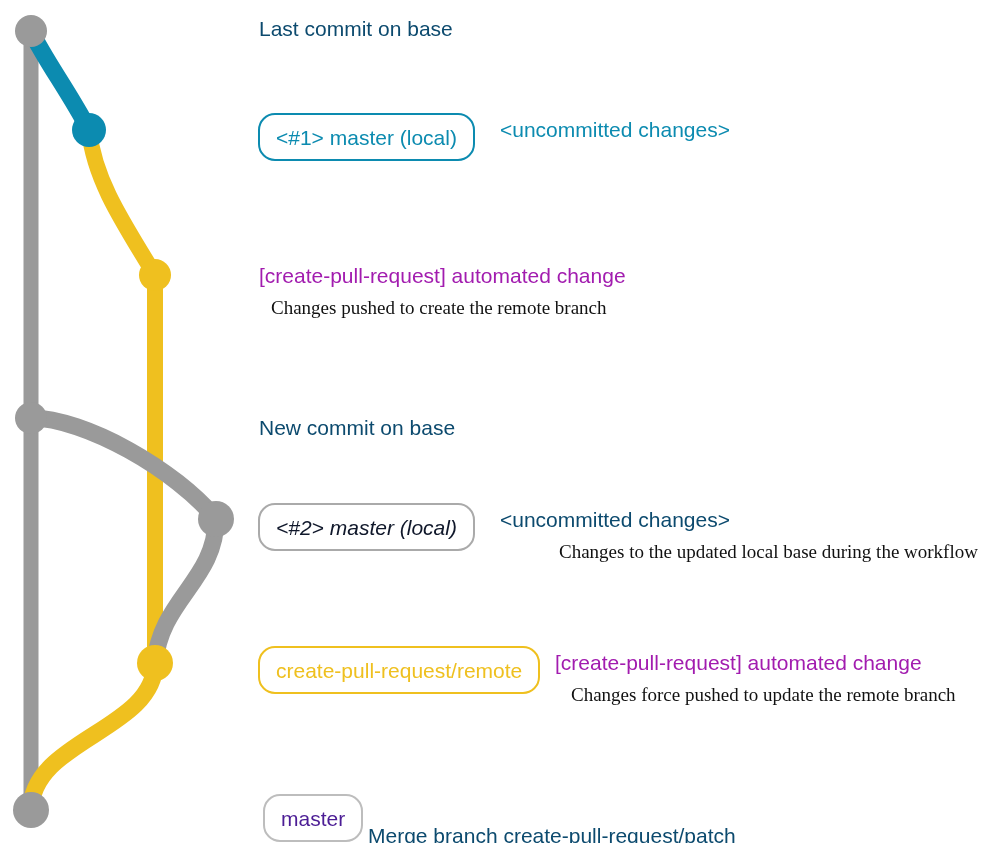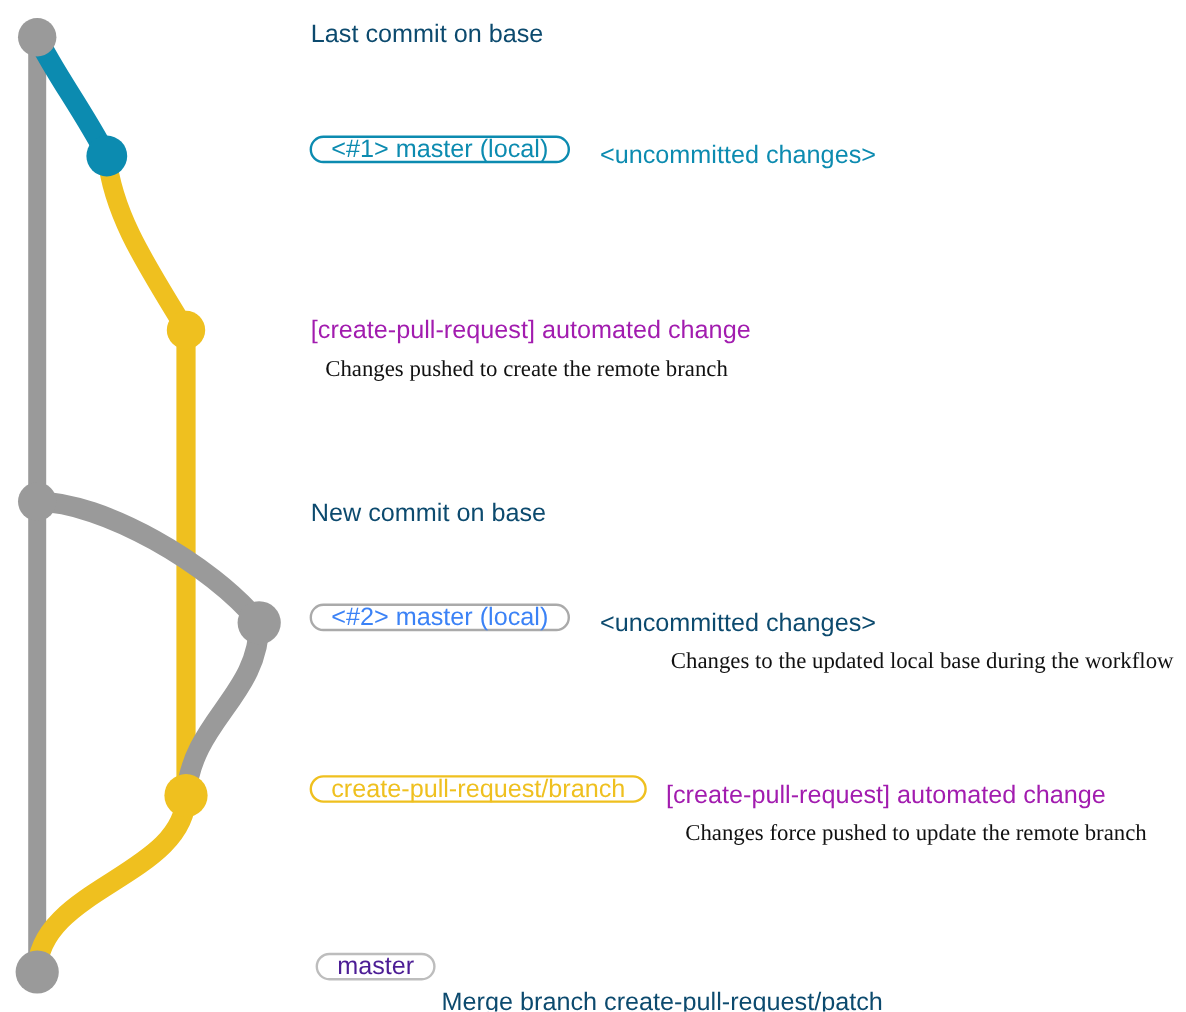--- a/index.html
+++ b/index.html
@@ -27,32 +27,32 @@
     top: 0;
     width: 988px;
     height: 843px;
   }
   .badge {
     position: absolute;
     display: inline-flex;
     align-items: center;
     justify-content: center;
     box-sizing: border-box;
-    height: 23px;
+    height: 48px;
     padding: 0 16px;
     border-radius: 17px;
     border: 2px solid #000;
     background: #ffffff;
     font-family: "Liberation Sans", sans-serif;
     font-size: 21px;
     line-height: 1;
     white-space: nowrap;
   }
   .badge.teal { border-color: #0c8bb0; color: #0c8bb0; }
-  .badge.gray { border-color: #aaaaaa; color: #3b82f6; }
+  .badge.gray { border-color: #aaaaaa; color: #0f172a; font-style: italic; }
   .badge.yellow { border-color: #efc01f; color: #efc01f; }
   .badge.gray-thin { border-color: #bdbdbd; color: #4c1d95; border-width: 2px; }
 
   .subject {
     position: absolute;
     white-space: nowrap;
     font-family: "Liberation Sans", sans-serif;
     font-size: 21px;
     line-height: 1;
   }
@@ -105,20 +105,20 @@
 
   <div class="subject yellow" style="left:259px; top:265px;">[create-pull-request] automated change</div>
   <div class="note" style="left:271px; top:298px;">Changes pushed to create the remote branch</div>
 
   <div class="subject gray" style="left:259px; top:417px;">New commit on base</div>
 
   <div class="badge gray" style="left:258px; top:503px;">&lt;#2&gt; master (local)</div>
   <div class="subject gray" style="left:500px; top:509px;">&lt;uncommitted changes&gt;</div>
   <div class="note" style="left:511px; top:542px;margin-left:48px;">Changes to the updated local base during the workflow</div>
 
-  <div class="badge yellow" style="left:258px; top:646px;">create-pull-request/branch</div>
+  <div class="badge yellow" style="left:258px; top:646px;">create-pull-request/remote</div>
   <div class="subject yellow" style="left:555px; top:652px;">[create-pull-request] automated change</div>
   <div class="note" style="left:571px; top:685px;">Changes force pushed to update the remote branch</div>
 
   <div class="badge gray-thin" style="left:263px; top:794px;">master</div>
   <div class="subject gray" style="left:368px; top:800px;margin-top:25px;">Merge branch create-pull-request/patch</div>
 
 </div>
 
 </body></html>

